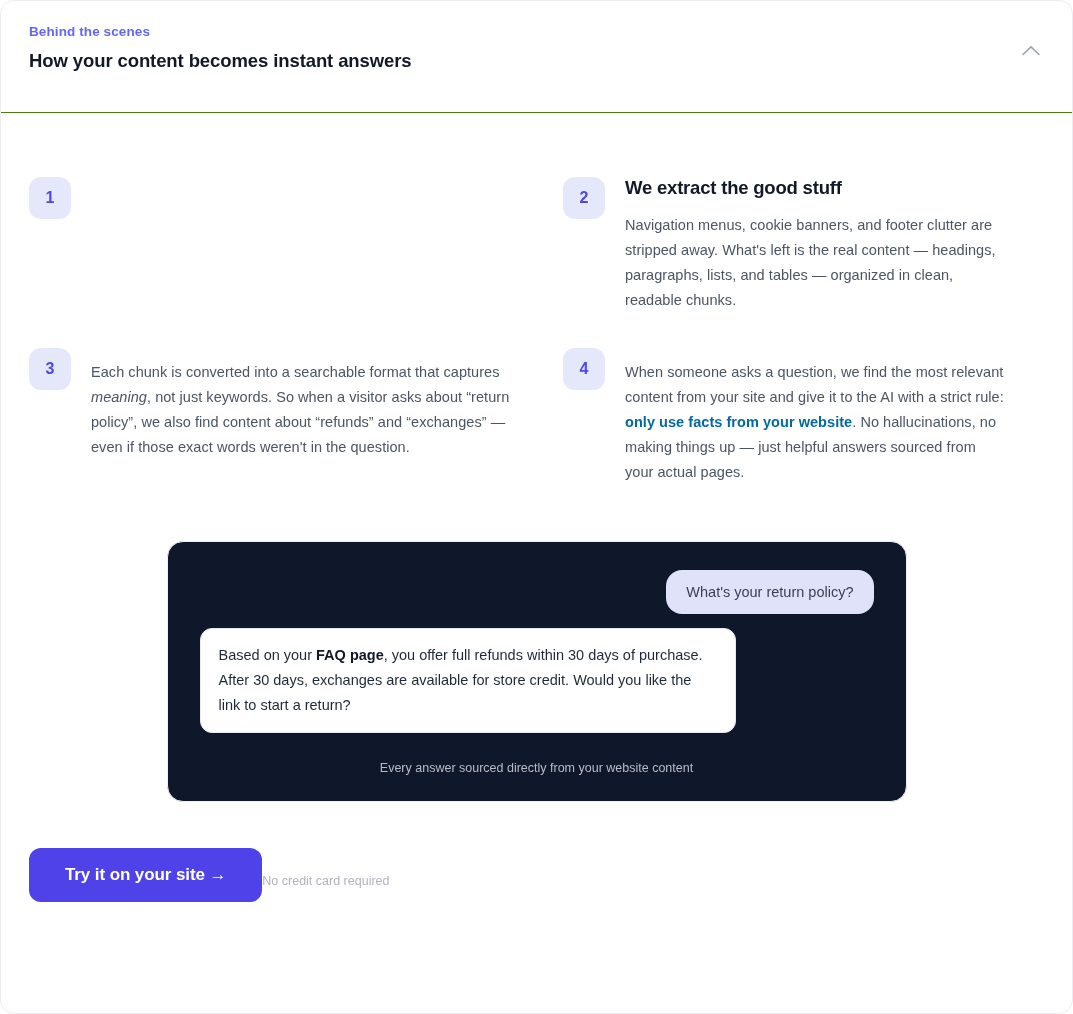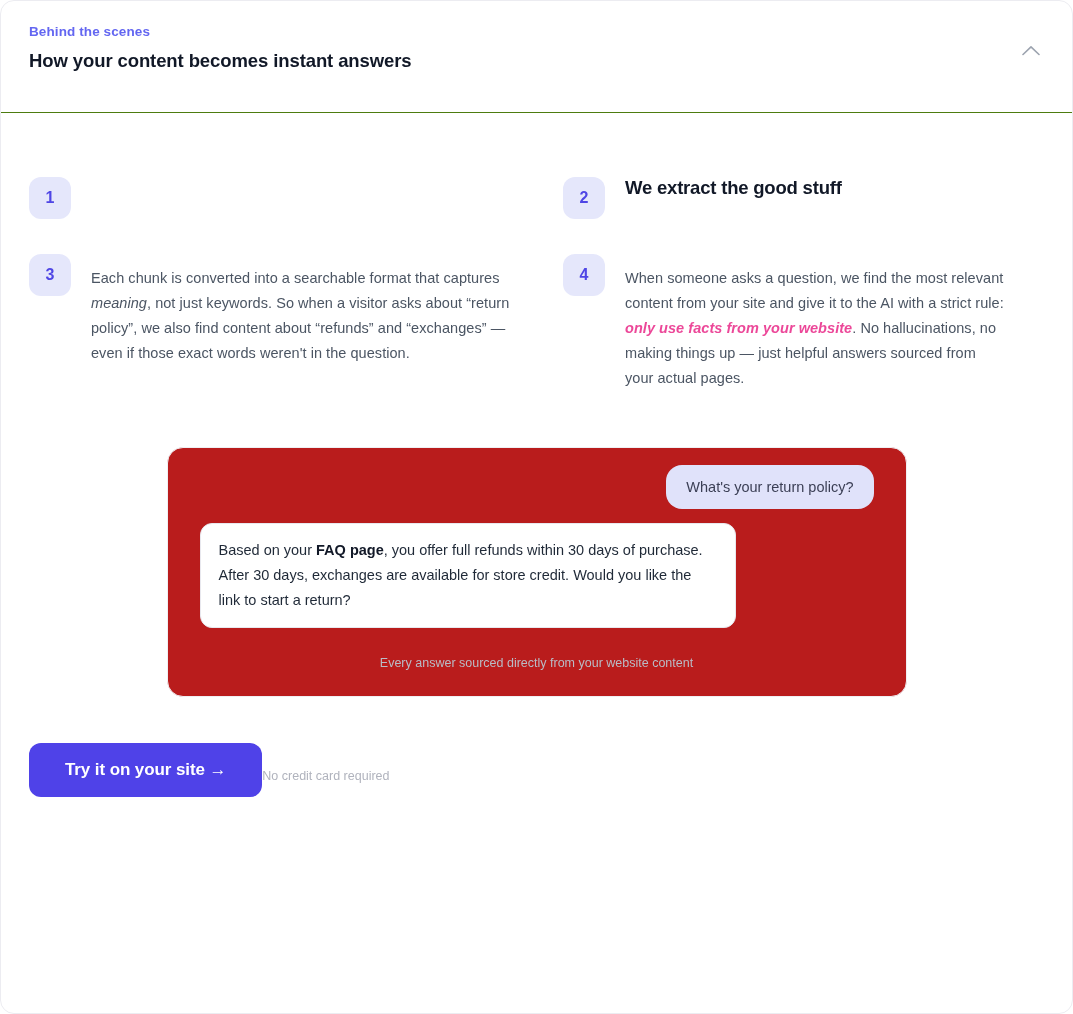--- a/index.html
+++ b/index.html
@@ -104,30 +104,30 @@
     letter-spacing: -0.2px;
   }
   .step-desc {
     margin-top: 13px;
     font-size: 14.5px;
     color: #4b5563;
     line-height: 25px;
     letter-spacing: 0.05px;
   }
   .step-desc em { font-style: italic; }
-  .step-desc strong { font-weight: 700; color: #ec4899; font-style: italic; }
+  .step-desc strong { font-weight: 700; color: #0369a1; }
 
   
   .demo-wrap { display: flex; justify-content: center; margin-top: 56px; }
   .demo-panel {
     width: 740px;
-    background: #b91c1c;
+    background: #0f172a;
     border: 1px solid #efeff3;
     border-radius: 16px;
-    padding: 17px 32px 24px 32px;
+    padding: 28px 32px 24px 32px;
   }
   .bubble-row-user { display: flex; justify-content: flex-end; }
   .bubble-user {
     background: #e0e2fa;
     color: #3b3f55;
     font-size: 14.5px;
     line-height: 20px;
     padding: 12px 20px;
     border-radius: 16px;
     max-width: 420px;
@@ -196,20 +196,21 @@
     <div class="steps">
 
       <div class="step">
         <div class="step-badge">1</div>
       </div>
 
       <div class="step">
         <div class="step-badge">2</div>
         <div class="step-text">
           <div class="step-title">We extract the good stuff</div>
+          <div class="step-desc">Navigation menus, cookie banners, and footer clutter are stripped away. What's left is the real content — headings, paragraphs, lists, and tables — organized in clean, readable chunks.</div>
         </div>
       </div>
 
       <div class="step">
         <div class="step-badge">3</div>
         <div class="step-text">
           <div class="step-desc"><span>Each chunk is converted into a searchable format that captures </span><em>meaning</em><span>, not just keywords. So when a visitor asks about “return policy”, we also find content about “refunds” and “exchanges” — even if those exact words weren't in the question.</span></div>
         </div>
       </div>
 

